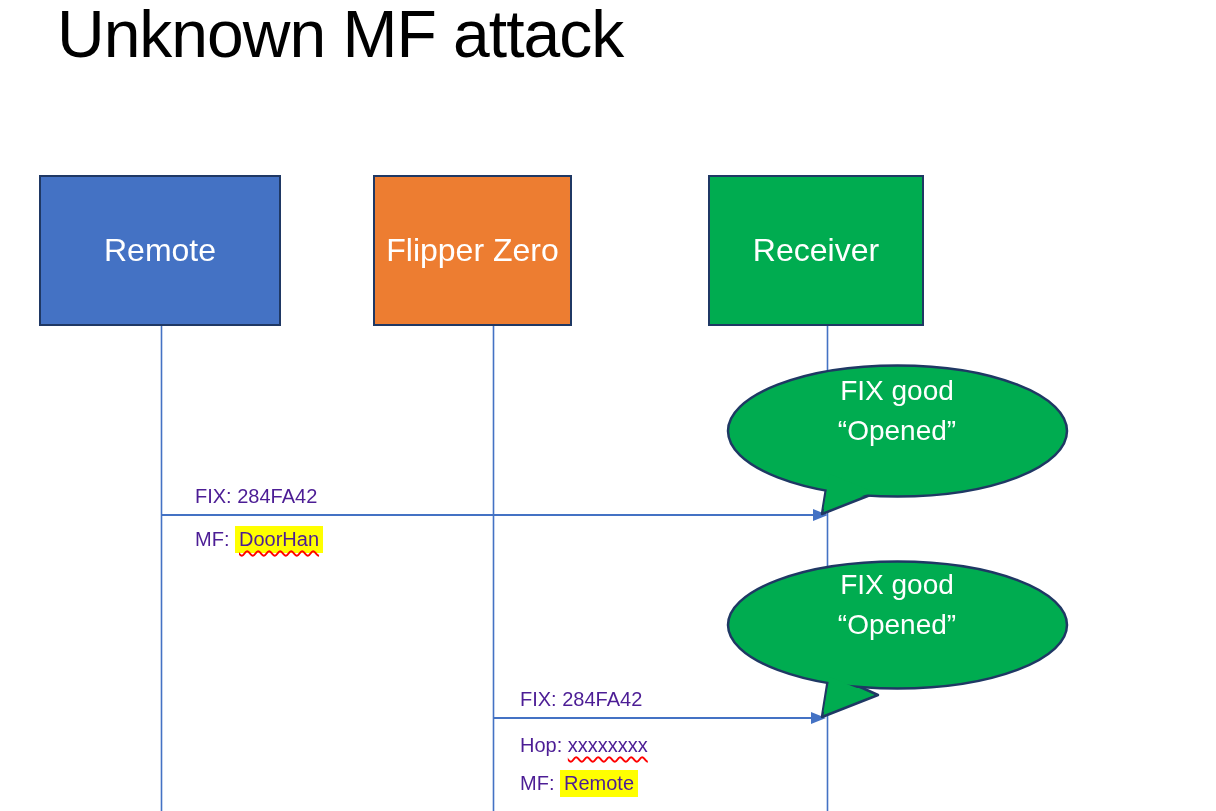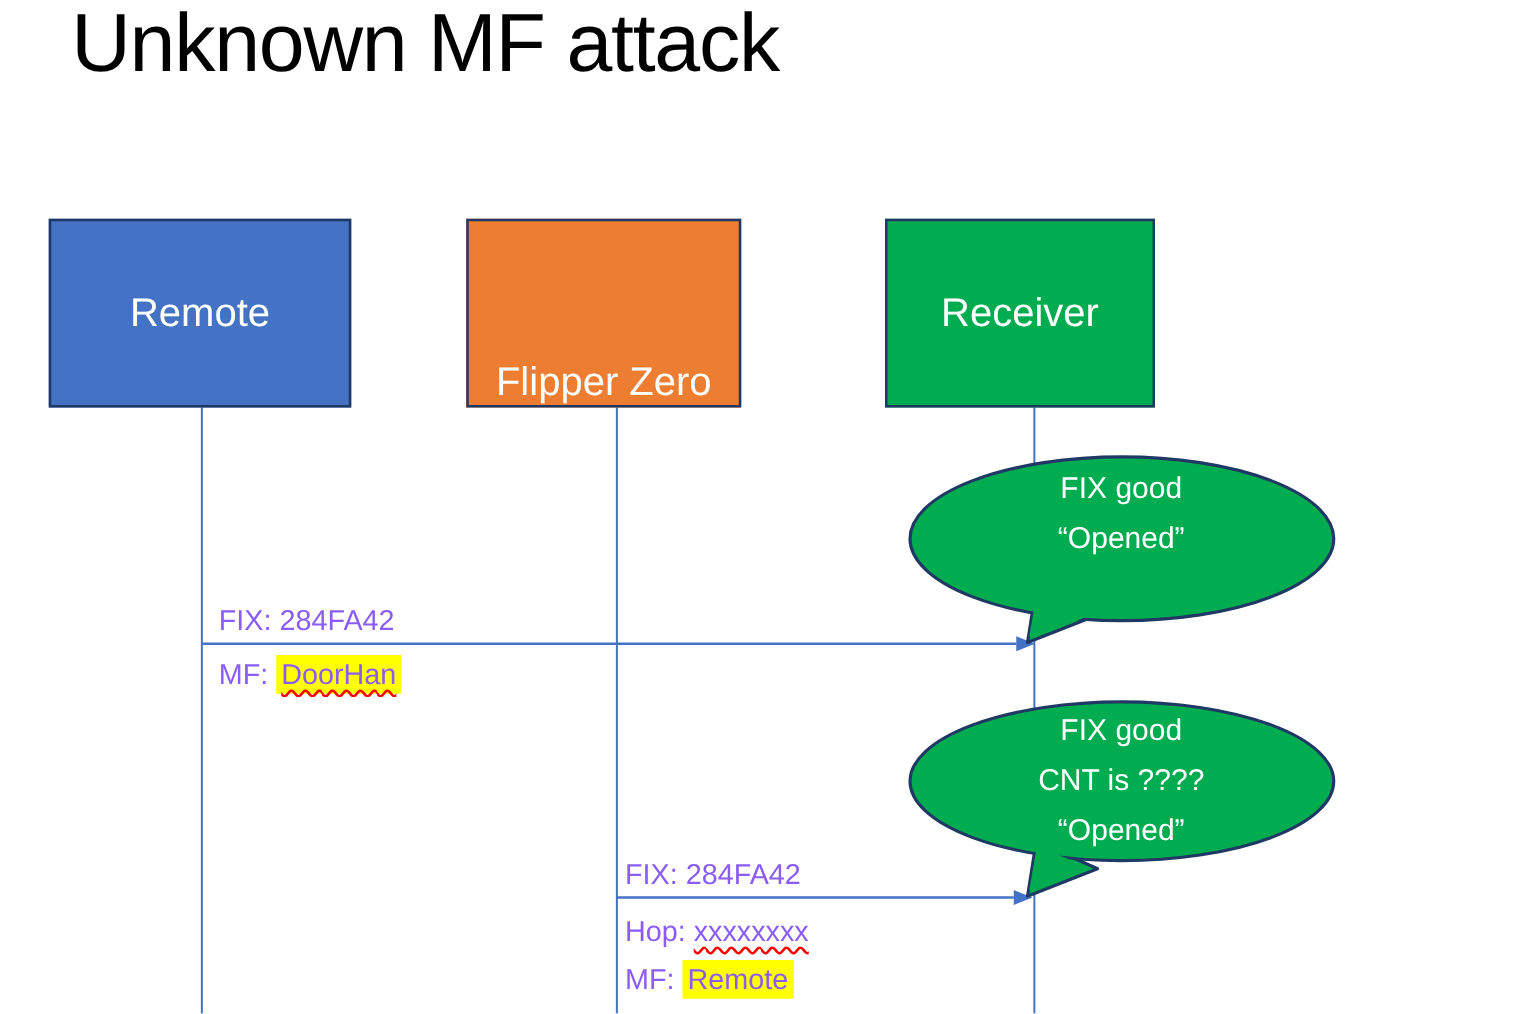--- a/index.html
+++ b/index.html
@@ -34,28 +34,29 @@
     height: 151px;
     box-sizing: border-box;
     border: 2.5px solid #1F3864;
     display: flex;
     align-items: center;
     justify-content: center;
     color: #fff;
     font-size: 32px;
   }
   .actor-remote   { left: 39px;  width: 242px; background: #4472C4; }
-  .actor-flipper  { left: 373px; width: 220px; background: #ED7D31; align-items: flex-end; }
+  .actor-flipper  { left: 373px; width: 199px; background: #ED7D31; }
   .actor-receiver { left: 708px; width: 216px; background: #00AC50; }
 
   .msg-label {
     position: absolute;
-    font-size: 23px;
-    color: #8b5cf6;
+    font-size: 20px;
+    color: #4c1d95;
     white-space: nowrap;
+    margin-left: 20px;
   }
   .m1-above { left: 175px; top: 479px; line-height: 35px; }
   .m1-below { left: 175px; top: 520px; line-height: 38px; }
   .m2-above { left: 500px; top: 682px; line-height: 35px; }
   .m2-below { left: 500px; top: 726px; line-height: 38px; }
 
   .hl {
     background: #FFFF00;
     padding: 2px 4px 3px 4px;
     text-align: right;
@@ -65,21 +66,21 @@
     text-decoration-style: wavy;
     text-decoration-color: #FF0000;
     text-decoration-thickness: 1.5px;
     text-underline-offset: 4px;
   }
   .callout-text {
     position: absolute;
     width: 342px;
     text-align: center;
     color: #fff;
-    font-size: 24px;
+    font-size: 28px;
     line-height: 40px;
     white-space: nowrap;
   }
   .c1 { left: 726px; top: 371px; }
   .c2 { left: 726px; top: 565px; }
 </style>
 </head>
 <body>
 
 <div class="stage">
@@ -131,17 +132,16 @@
     <div><span>Hop: </span><span class="sq">xxxxxxxx</span></div>
     <div><span>MF: </span><span class="hl">Remote</span></div>
   </div>
 
   <div class="callout-text c1">
     <div>FIX good</div>
     <div>“Opened”</div>
   </div>
   <div class="callout-text c2">
     <div>FIX good</div>
-    <div>CNT is ????</div>
     <div>“Opened”</div>
   </div>
 
 </div>
 
 </body></html>

